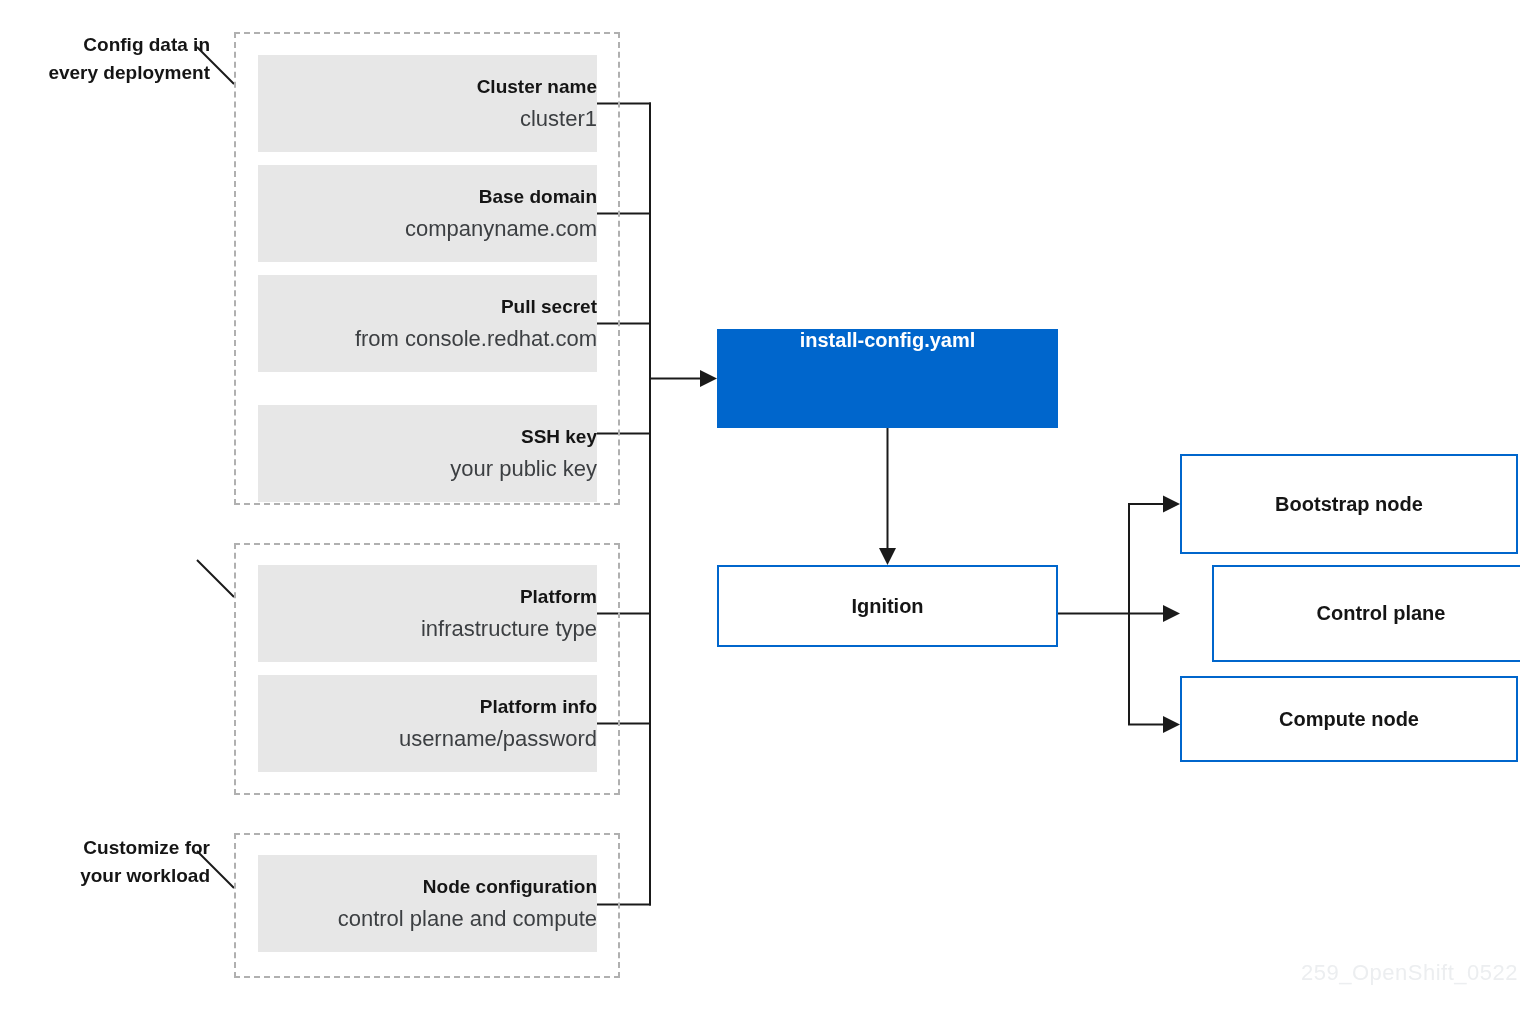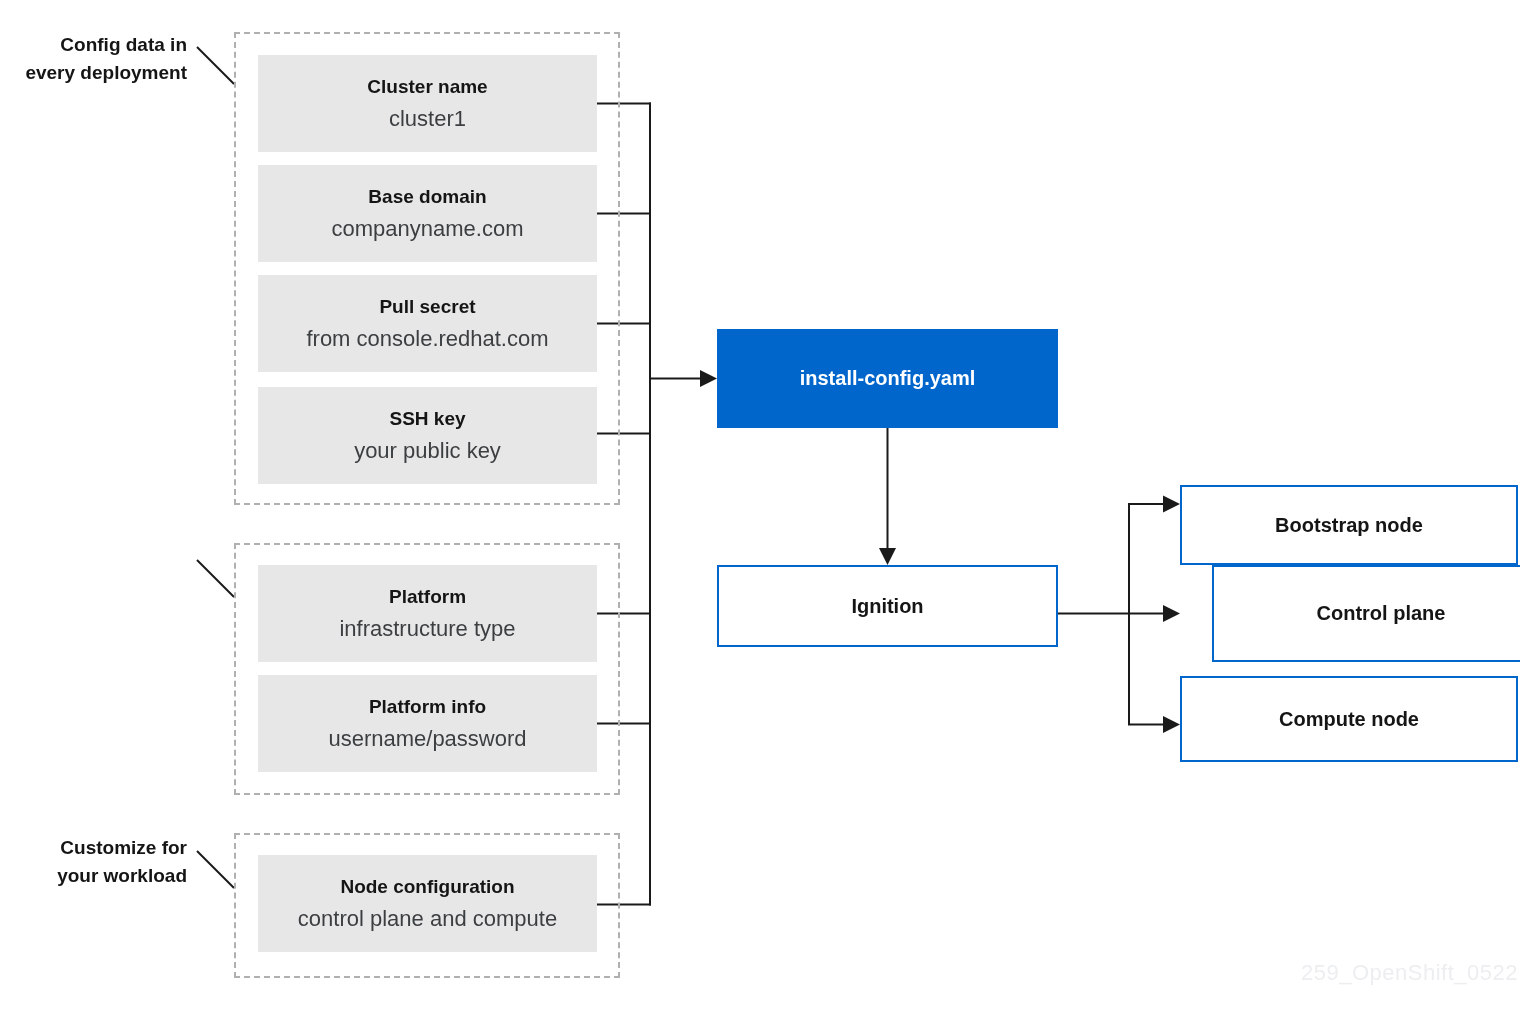--- a/index.html
+++ b/index.html
@@ -21,21 +21,21 @@
   
   .gray-box {
     position: absolute;
     left: 258px;
     width: 339px;
     height: 97px;
     background: #e7e7e7;
     display: flex;
     flex-direction: column;
     justify-content: center;
-    align-items: center;
+    align-items: flex-end;
     text-align: center;
   }
   .gray-box .title {
     font-size: 19px;
     font-weight: bold;
     color: #151515;
     margin-bottom: 8px;
   }
   .gray-box .subtitle {
     font-size: 22px;
@@ -45,52 +45,53 @@
   
   .callout {
     position: absolute;
     left: 0;
     width: 187px;
     text-align: right;
     font-size: 19px;
     font-weight: bold;
     line-height: 28px;
     color: #151515;
+    padding-left: 23px;
   }
   
   .blue-box {
     position: absolute;
     left: 717px;
     top: 329px;
     width: 341px;
     height: 99px;
     background: #0066cc;
     color: #ffffff;
     display: flex;
     justify-content: center;
-    align-items: center;
+    align-items: flex-start;
     font-size: 20px;
     font-weight: 600;
   }
   
   .outline-box {
     position: absolute;
     background: #ffffff;
     border: 2px solid #0066cc;
     box-sizing: border-box;
     color: #151515;
     display: flex;
     justify-content: center;
     align-items: center;
     font-size: 20px;
     font-weight: 600;
   }
   .outline-box.ignition { left: 717px; top: 565px; width: 341px; height: 82px; }
   .outline-box.node { left: 1180px; width: 338px; }
-  .outline-box.node-0 { top: 454px; height: 80px; margin-top: 31px; }
+  .outline-box.node-0 { top: 454px; height: 100px; }
   .outline-box.node-1 { top: 565px; height: 97px; margin-left: 32px; }
   .outline-box.node-2 { top: 676px; height: 86px; }
   
   .connectors {
     position: absolute;
     left: 0; top: 0;
     width: 1520px; height: 1012px;
     pointer-events: none;
   }
   
@@ -161,21 +162,21 @@
     <div class="subtitle">cluster1</div>
   </div>
   <div class="gray-box" style="top:165px">
     <div class="title">Base domain</div>
     <div class="subtitle">companyname.com</div>
   </div>
   <div class="gray-box" style="top:275px">
     <div class="title">Pull secret</div>
     <div class="subtitle">from console.redhat.com</div>
   </div>
-  <div class="gray-box" style="top:387px">
+  <div class="gray-box" style="top:405px">
     <div class="title">SSH key</div>
     <div class="subtitle">your public key</div>
   </div>
 
   <div class="dashed-group" style="left:234px; top:543px; width:386px; height:252px"></div>
   <div class="gray-box" style="top:565px">
     <div class="title">Platform</div>
     <div class="subtitle">infrastructure type</div>
   </div>
   <div class="gray-box" style="top:675px">

